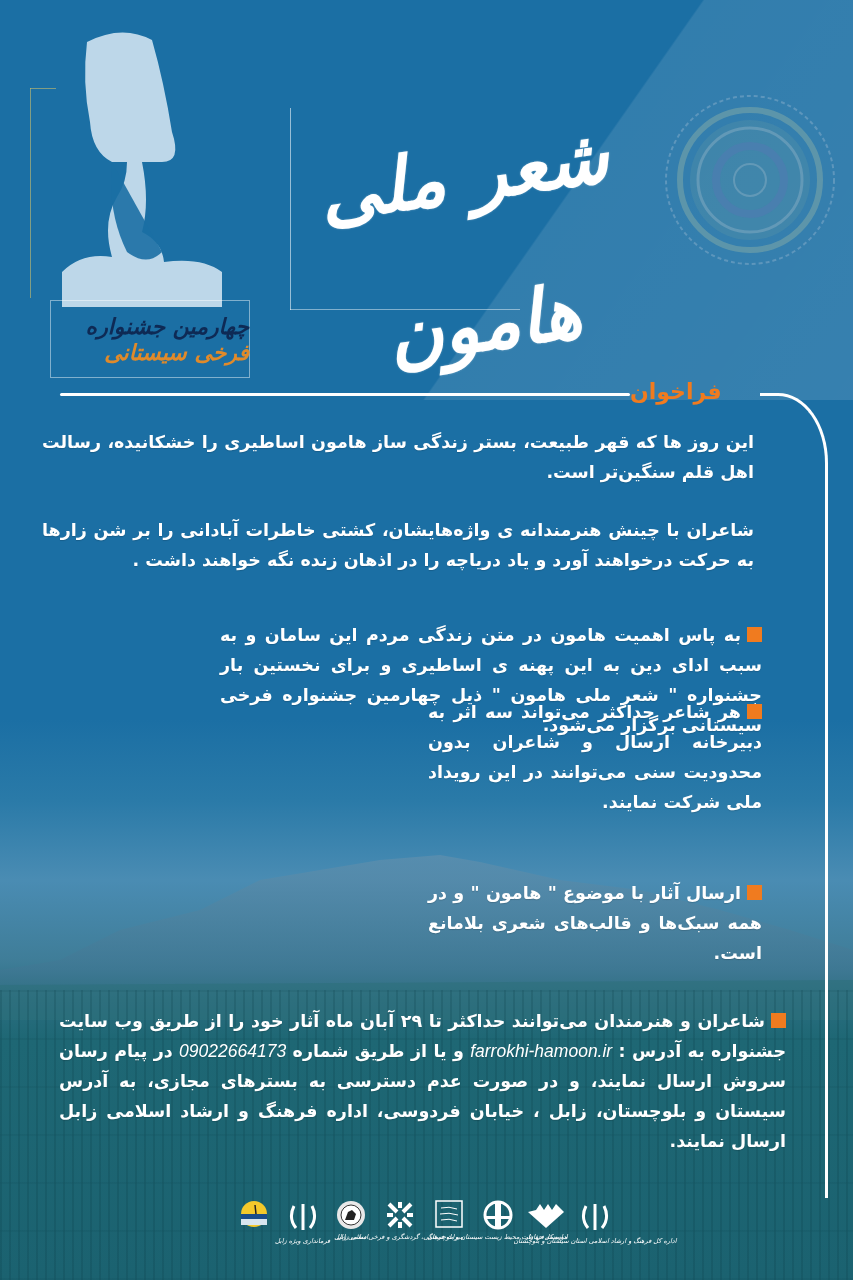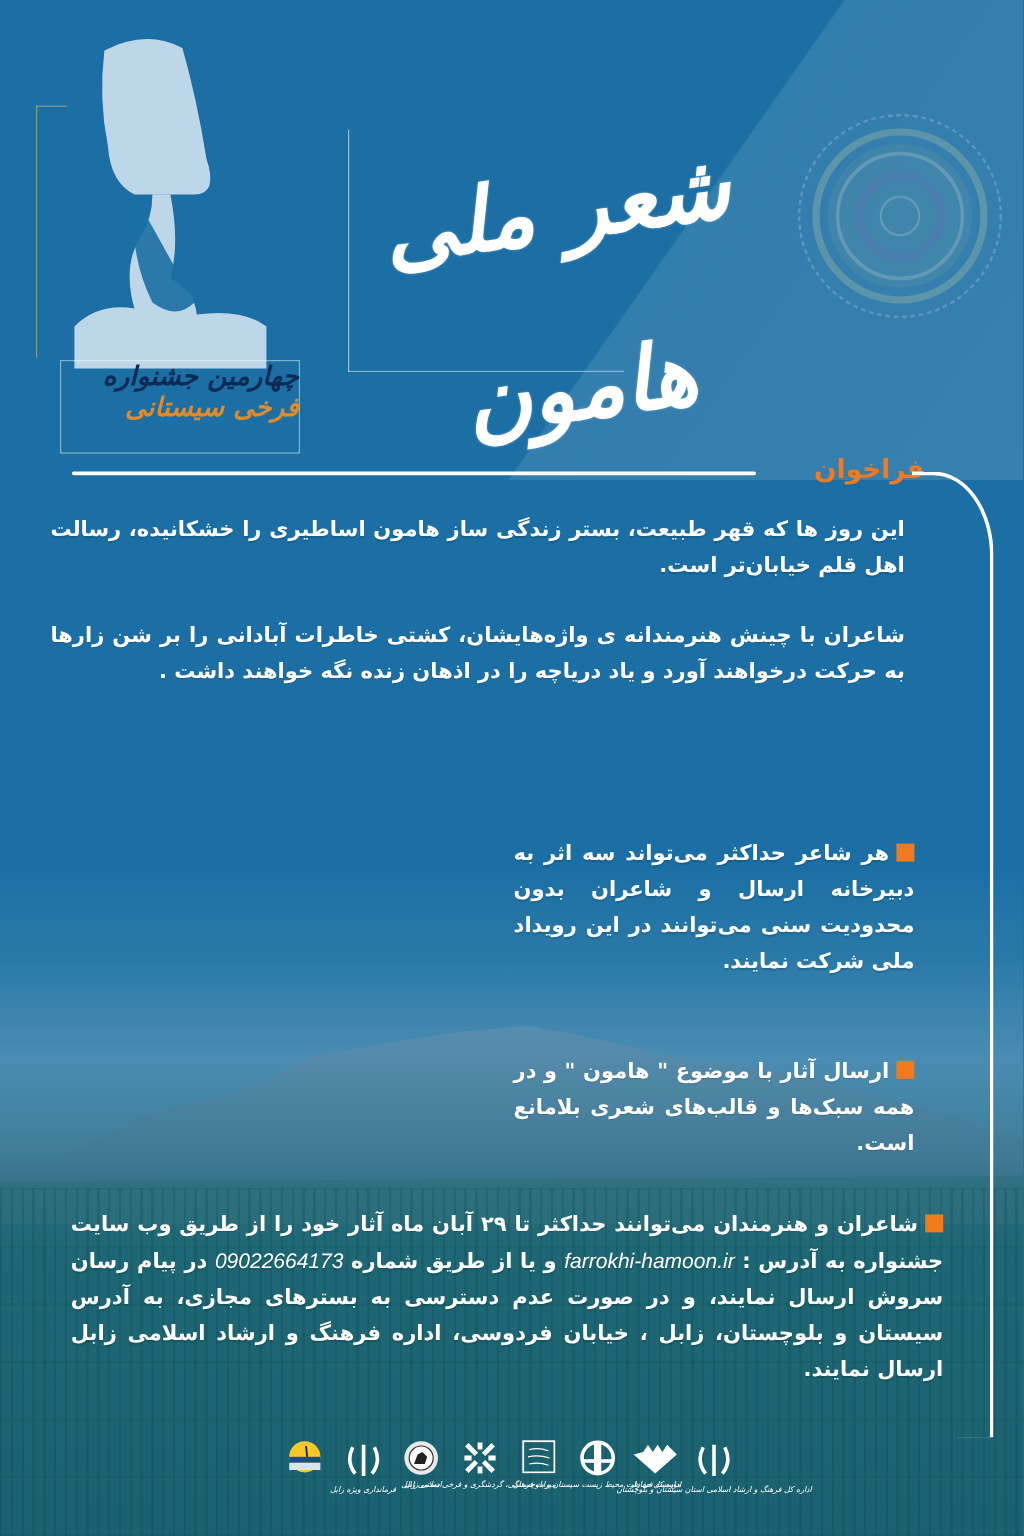--- a/index.html
+++ b/index.html
@@ -62,21 +62,21 @@
       position: absolute; left: 30px; top: 88px; width: 1px; height: 210px;
       background: rgba(200,190,110,0.6);
     }
     .frame-left-h {
       position: absolute; left: 30px; top: 88px; width: 26px; height: 1px;
       background: rgba(200,190,110,0.6);
     }
     .fest-box {
       position: absolute; left: 50px; top: 300px; width: 200px; height: 78px;
       border: 1px solid rgba(255,255,255,0.45);
-      display: flex; align-items: flex-start; justify-content: center;
+      display: flex; align-items: center; justify-content: center;
       direction: rtl;
     }
     .fest-name {
       font-family: "DejaVu Serif", serif;
       font-style: italic;
       font-size: 22px;
       font-weight: bold;
       color: #0e2a55;
       letter-spacing: -1px;
     }
@@ -93,21 +93,21 @@
       transform: rotate(-8deg);
       letter-spacing: -3px;
       text-shadow: 0 0 2px rgba(255,255,255,0.4);
     }
     .hr-top {
       position: absolute; left: 60px; top: 393px; width: 570px; height: 3px;
       background: #ffffff; border-radius: 2px;
     }
     .section-title {
       position: absolute; left: 630px; top: 372px; width: 140px; height: 40px;
-      direction: rtl; text-align: right;
+      direction: rtl; text-align: left;
       font-family: "DejaVu Sans", sans-serif;
       font-weight: bold;
       font-size: 22px; line-height: 40px;
       color: #f07b1f;
     }
     .bracket {
       position: absolute; left: 768px; top: 393px; width: 60px; height: 805px;
       border-top: 3px solid #ffffff;
       border-right: 3px solid #ffffff;
       border-top-right-radius: 50px 70px;
@@ -202,23 +202,26 @@
     </span>
   </div>
 
   <div class="main-title">شعر ملی هامون</div>
 
   <div class="hr-top"></div>
   <div class="section-title">فراخوان</div>
   <div class="bracket-stub"></div>
   <div class="bracket"></div>
 
-  <p class="text last-right p1">این روز ها که قهر طبیعت، بستر زندگی ساز هامون اساطیری را خشکانیده، رسالت اهل قلم خیابان‌تر است.</p>
+  <p class="text last-right p1">این روز ها که قهر طبیعت، بستر زندگی ساز هامون اساطیری را خشکانیده، رسالت اهل قلم سنگین‌تر است.</p>
   <p class="text last-right p2">شاعران با چینش هنرمندانه ی واژه‌هایشان، کشتی خاطرات آبادانی را بر شن زارها به حرکت درخواهند آورد و یاد دریاچه را در اذهان زنده نگه خواهند داشت .</p>
 
+  <p class="text last-right p3">
+    <span class="bullet"></span><span>به پاس اهمیت هامون در متن زندگی مردم این سامان و به سبب ادای دین به این پهنه ی اساطیری و برای نخستین بار جشنواره " شعر ملی هامون " ذیل چهارمین جشنواره فرخی سیستانی برگزار می‌شود.</span>
+  </p>
 
   <p class="text last-right p4">
     <span class="bullet"></span><span>هر شاعر حداکثر می‌تواند سه اثر به دبیرخانه ارسال و شاعران بدون محدودیت سنی می‌توانند در این رویداد ملی شرکت نمایند.</span>
   </p>
 
   <p class="text last-right p5">
     <span class="bullet"></span><span>ارسال آثار با موضوع " هامون " و در همه سبک‌ها و قالب‌های شعری بلامانع است.</span>
   </p>
 
 

